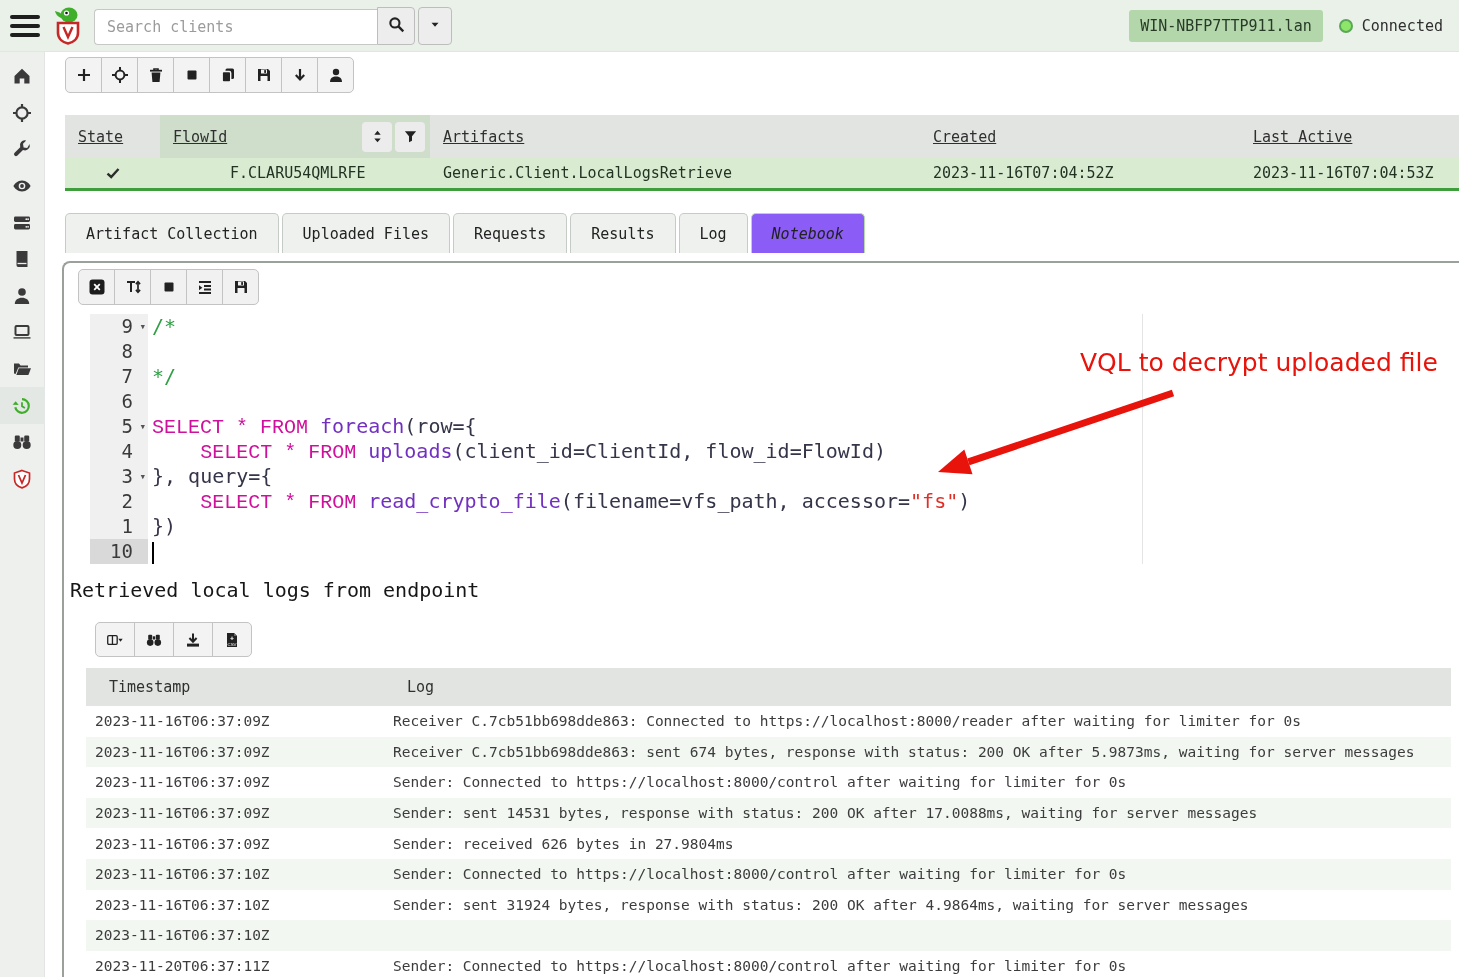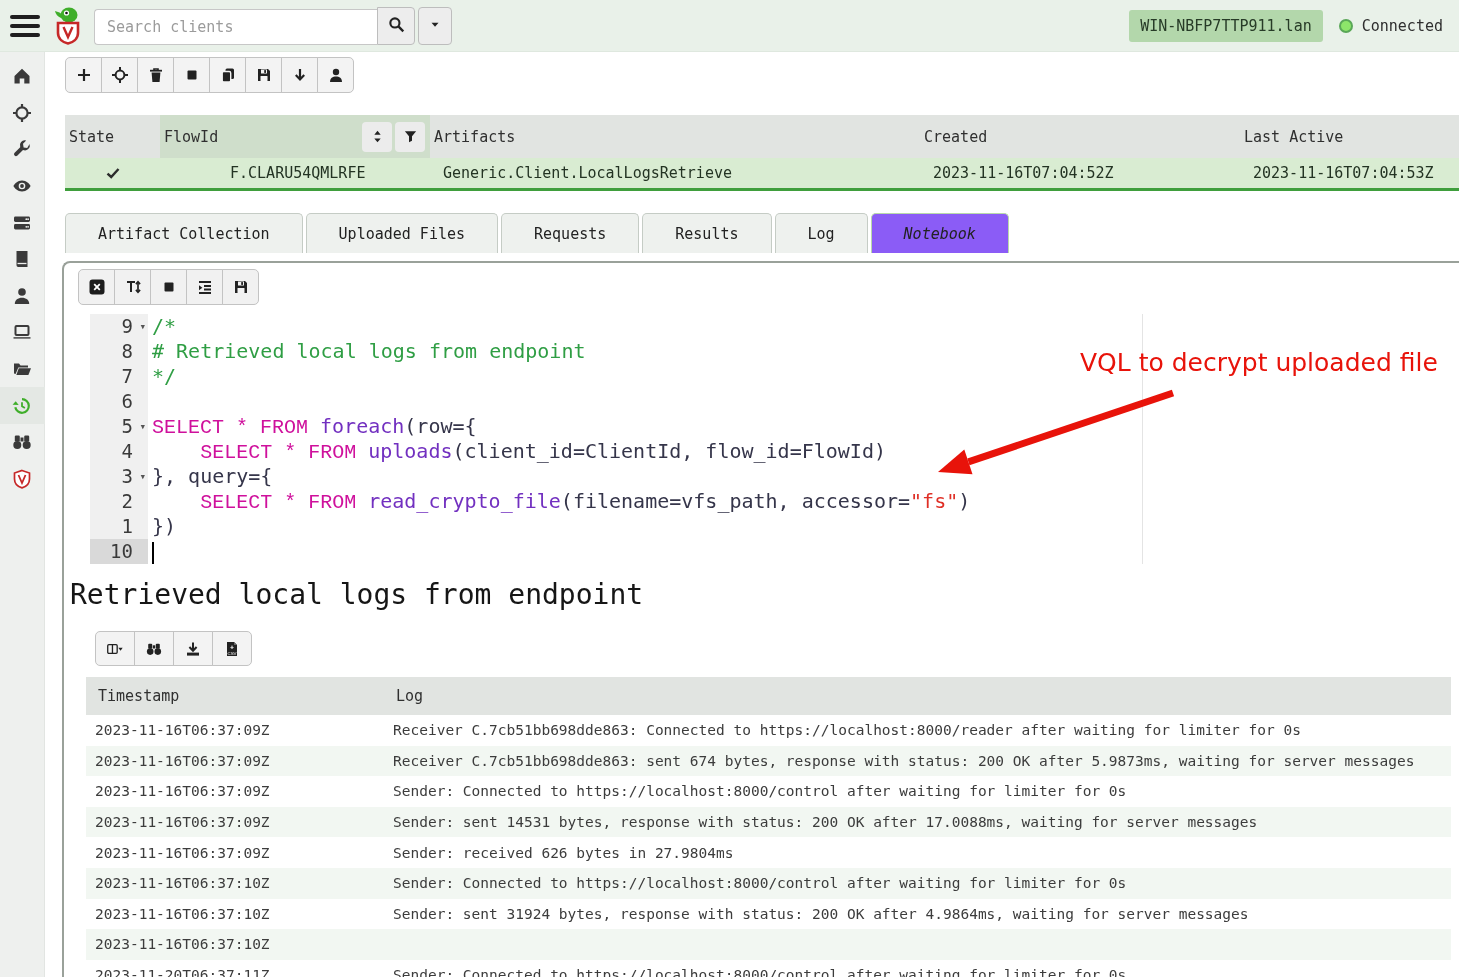--- a/index.html
+++ b/index.html
@@ -35,32 +35,32 @@
   .flows-toolbar{position:absolute;left:65px;top:57px;display:flex;}
   .tb-btn{width:37px;height:36px;background:#f3f3f3;border:1px solid #c3c3c3;margin-left:-1px;
           display:flex;align-items:center;justify-content:center;cursor:pointer;}
   .tb-btn:first-child{border-radius:5px 0 0 5px;margin-left:0;}
   .tb-btn:last-child{border-radius:0 5px 5px 0;}
   .tb-btn svg{width:16px;height:16px;}
 
   
   .flows-table{position:absolute;left:65px;top:115px;right:0;font-size:15px;}
   .ft-header{display:flex;height:43px;background:#e1e4e1;color:#2f2f2f;align-items:center;}
-  .ft-hcell{box-sizing:border-box;padding-left:4px;display:flex;align-items:center;height:100%;}
+  .ft-hcell{box-sizing:border-box;padding-left:13px;display:flex;align-items:center;height:100%;text-decoration:underline;}
   .ft-hcell.flowid{background:#cfdecb;}
   .mini-btn{width:30px;height:30px;background:#ececec;border-radius:4px;display:flex;align-items:center;justify-content:center;cursor:pointer;}
   .mini-btn svg{width:15px;height:15px;}
   .ft-row{display:flex;height:30px;background:#d9ecd2;border-bottom:3px solid #3f9e3c;align-items:center;color:#233323;cursor:pointer;}
   .ft-cell{box-sizing:border-box;padding-left:13px;white-space:nowrap;overflow:hidden;}
   .ft-cell.state{display:flex;justify-content:center;padding-left:0;}
   .ft-cell svg{width:16px;height:16px;}
 
   
   .tab-bar{position:absolute;left:65px;top:213px;display:flex;gap:3px;z-index:2;}
-  .tab{height:39px;padding:0 32px;display:flex;align-items:center;font-size:15px;color:#222;
+  .tab{height:39px;padding:0 20px;display:flex;align-items:center;font-size:15px;color:#222;
        background:#eef1ee;border:1px solid #c5ccc5;border-bottom:none;border-radius:5px 5px 0 0;cursor:pointer;}
   .tab.active{background:#8b5cf6;border-color:#b9d9ab;font-style:italic;}
 
   
   .nb-cell{position:absolute;left:62px;top:261px;right:0;height:720px;background:#fff;
            border:2px solid #9aa19a;border-right:none;border-bottom:none;border-top-left-radius:8px;box-sizing:border-box;}
   .cell-toolbar{display:flex;margin:6px 0 0 14px;}
   .cell-toolbar .tb-btn{background:#f1f1f1;}
 
   
@@ -73,26 +73,26 @@
   .ed-line.active .gutter{background:#d9d9d9;}
   .code{white-space:pre;padding-left:4px;color:var(--plain);}
   .cursor{display:inline-block;width:2px;height:22px;background:#000;vertical-align:middle;}
   .seg-keyword{color:var(--kw);font-family:Liberation Mono, monospace;}
   .seg-function{color:var(--fn);}
   .seg-comment{color:var(--comment);}
   .seg-string{color:var(--str);}
   .seg-plain{color:var(--plain);}
 
   
-  .output-title{margin:14px 16px 0 6px;font-size:28px;font-weight:500;color:#161616;letter-spacing:0;}
+  .output-title{margin:14px 16px 0 6px;font-size:20px;font-weight:500;color:#161616;letter-spacing:0;}
   .output-toolbar{display:flex;margin:20px 0 0 31px;}
   .output-toolbar .tb-btn{width:40px;height:35px;}
   .log-table{margin:11px 8px 0 22px;font-size:14.5px;}
   .lt-header{display:flex;height:38px;background:#e1e4e1;align-items:center;color:#303030;font-size:15px;}
-  .lt-hcell{box-sizing:border-box;padding-left:12px;}
+  .lt-hcell{box-sizing:border-box;padding-left:23px;}
   .lt-row{display:flex;height:30.6px;align-items:center;color:#3c3c3c;}
   .lt-row.even{background:#f2f7f2;}
   .lt-cell{box-sizing:border-box;padding-left:9px;white-space:nowrap;overflow:hidden;}
   .col-ts{width:298px;flex:none;}
   .col-log{flex:1;}
 
   
   .annotation-text{position:absolute;left:1080px;top:348px;font-family:"DejaVu Sans","Liberation Sans",sans-serif;
                    font-size:25px;color:#e8130a;z-index:6;}
   .annotation-arrow{position:absolute;left:930px;top:380px;width:260px;height:110px;z-index:6;}
@@ -419,21 +419,20 @@
         </button>
       </div>
     <div class="editor" id="editor">
       <div class="print-margin"></div>
     <div class="ed-line">
           <div class="gutter">9<span class="fold">▾</span></div>
           <div class="code"><span class="seg-comment">/*</span></div>
         </div>
         <div class="ed-line">
           <div class="gutter">8</div>
-          <div class="code"><span class="seg-comment"># Retrieved local logs from endpoint</span></div>
         </div>
         <div class="ed-line">
           <div class="gutter">7</div>
           <div class="code"><span class="seg-comment">*/</span></div>
         </div>
         <div class="ed-line">
           <div class="gutter">6</div>
           <div class="code"></div>
         </div>
         <div class="ed-line">

